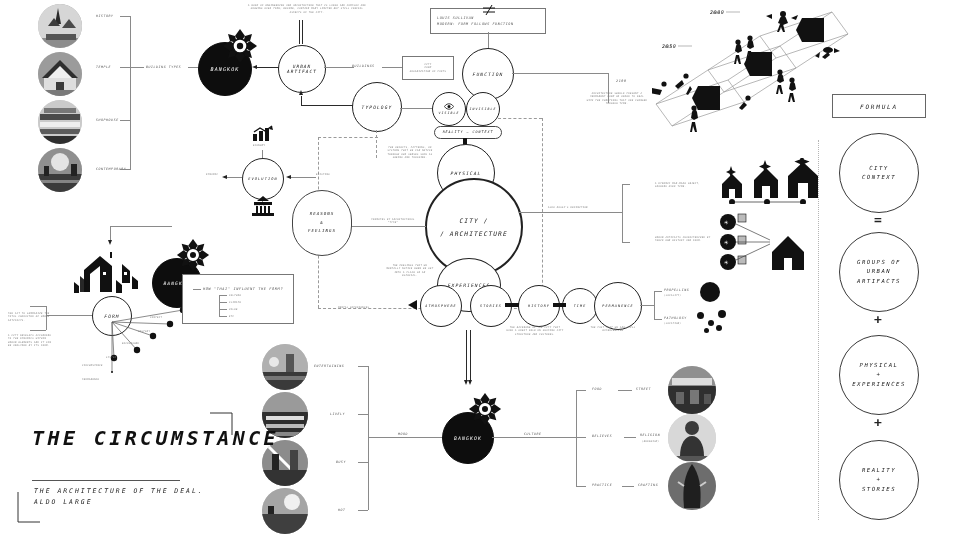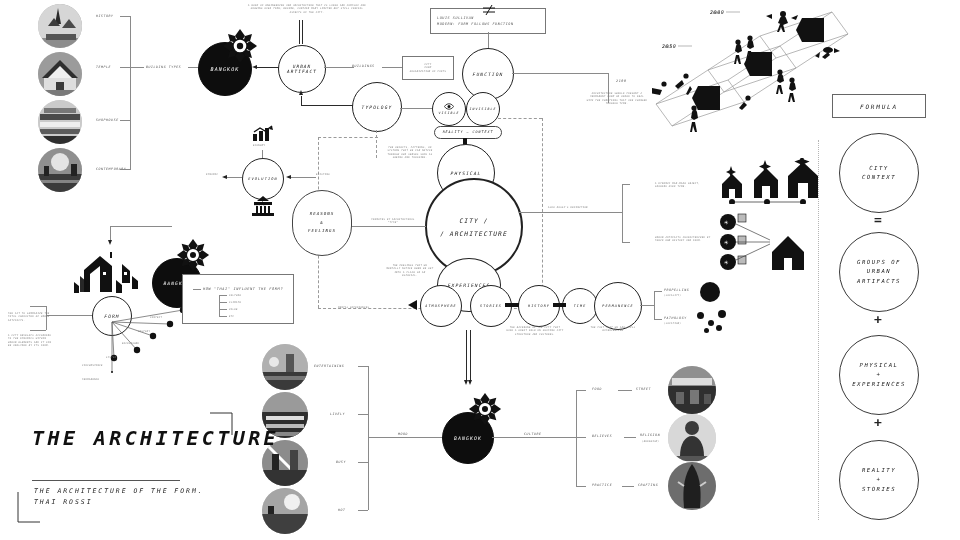--- a/index.html
+++ b/index.html
@@ -623,26 +623,26 @@
       </g>
     </svg>
   </div>
 
   <div class="abs" style="left:210px;top:412px;">
     <svg width="24" height="24" viewBox="0 0 24 24">
         <path d="M0 1h22v22" stroke="#333" stroke-width="1" fill="none"></path>
       </svg>
   </div>
   <div class="abs title-main" style="left:32px;top:424px;">
-    <div>THE ARCHITECTURE</div>
+    <div>THE CIRCUMSTANCE</div>
   </div>
   <div class="abs hline" style="left:32px;top:480px;width:148px;background:#555;"></div>
   <div class="abs title-sub" style="left:34px;top:486px;">
-    <div>THE ARCHITECTURE OF THE FORM.</div>
-    <div>THAI ROSSI</div>
+    <div>THE ARCHITECTURE OF THE DEAL.</div>
+    <div>ALDO LARGE</div>
   </div>
   <div class="abs" style="left:14px;top:492px;">
     <svg width="28" height="32" viewBox="0 0 28 32">
         <path d="M4 0v30h22" stroke="#333" stroke-width="1" fill="none"></path>
       </svg>
   </div>
 
   <div class="abs sep-v" style="left:818px;top:140px;height:380px;"></div>
 
   <div class="abs formula-box" style="left:832px;top:94px;">

